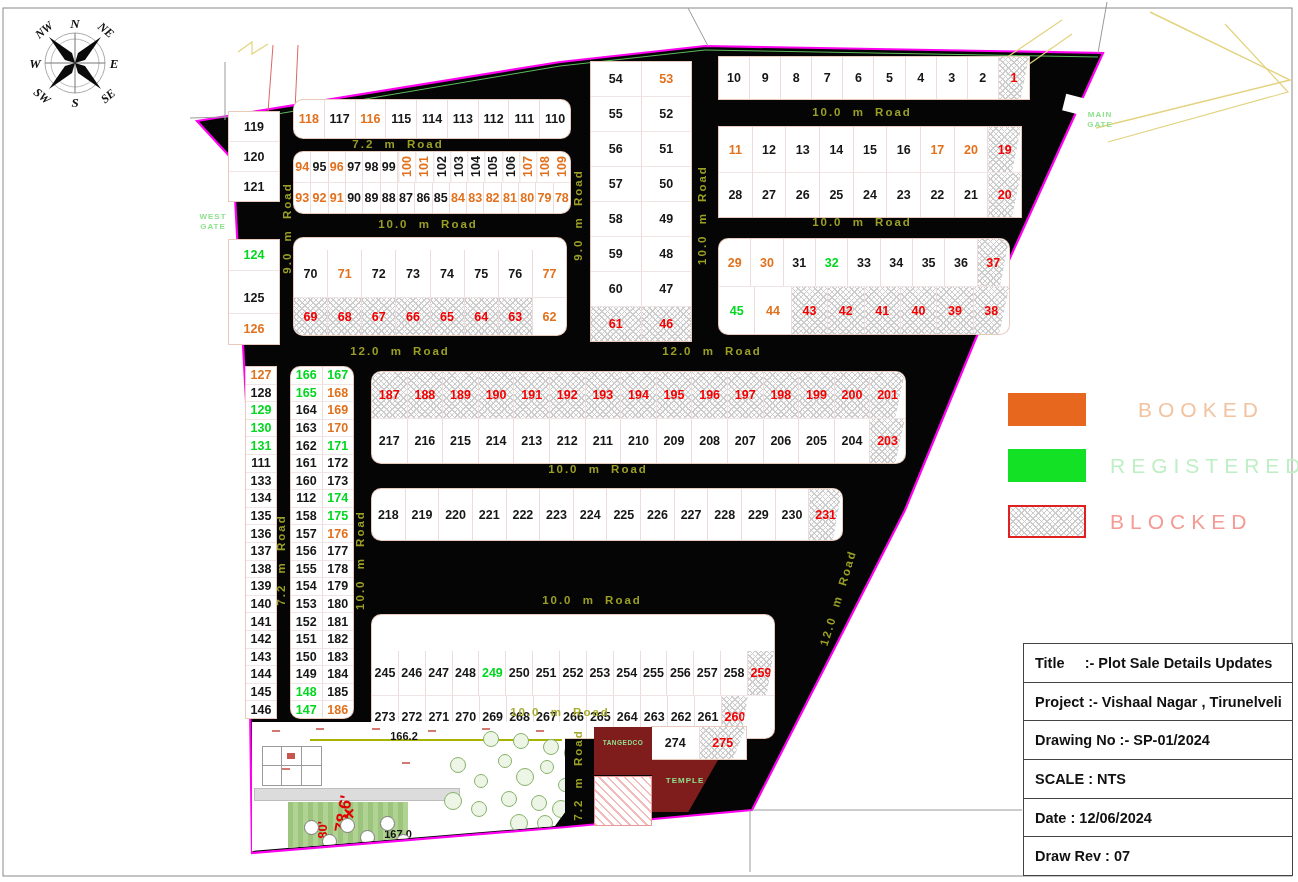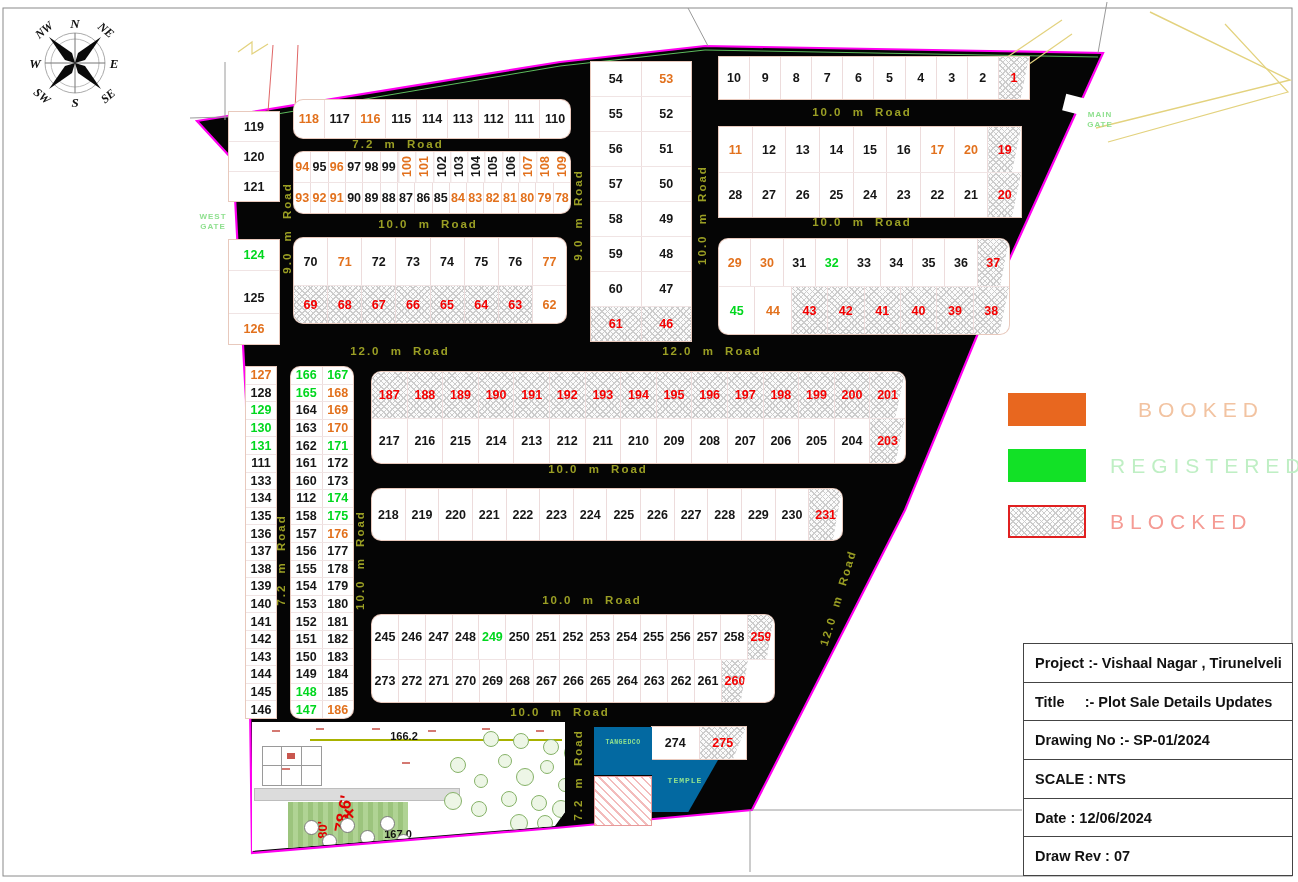--- a/index.html
+++ b/index.html
@@ -35,21 +35,21 @@
        background-image:repeating-linear-gradient(45deg,#cccccc 0 1px,transparent 1px 4px),
                         repeating-linear-gradient(-45deg,#cccccc 0 1px,transparent 1px 4px);}
   .leg-label{margin-left:24px;font-size:21px;letter-spacing:6px;font-weight:400;}
   
   #titleblock{position:absolute;left:1023px;top:643px;width:268px;height:231px;
               border:1.5px solid #444;background:#fff;display:flex;flex-direction:column;}
   .tb-row{flex:1;border-bottom:1.5px solid #444;display:flex;align-items:center;
           padding-left:11px;font-size:14.5px;font-weight:bold;color:#111;white-space:pre;}
   .tb-row:last-child{border-bottom:none;}
   
-  .whitebox{position:absolute;background:#0369a1;font-family:Liberation Mono, monospace;}
+  .whitebox{position:absolute;background:#7f1d1d;}
   .pinkhatch{position:absolute;background-color:#fff;border:1px solid #e89a9a;box-sizing:border-box;
        background-image:repeating-linear-gradient(45deg,#f3bcbc 0 1.5px,transparent 1.5px 6px);}
   .greenlab{color:#8FE08F;font-weight:bold;}
   
   #park{position:absolute;left:252px;top:722px;width:313px;height:131px;background:#fff;
         clip-path:polygon(0 0,313px 0,313px 90px,303px 104px,0 129px);}
   #park .tree{position:absolute;border-radius:50%;background:#edf6e6;border:1px solid #86b268;}
   #park .lawn{position:absolute;left:36px;top:80px;width:120px;height:47px;
         background:repeating-linear-gradient(90deg,#9cc47d 0 5px,#b0d394 5px 10px);}
   #park .wtree{position:absolute;width:13px;height:13px;border-radius:50%;background:#fff;border:1px solid #7a7a7a;}
@@ -175,21 +175,21 @@
           <div class="pcell s-r">124</div>
         </div>
         <div class="prow" style="height: 30px; margin-top: 12px;">
           <div class="pcell">125</div>
         </div>
         <div class="prow" style="height: 30px;">
           <div class="pcell s-b">126</div>
         </div>
       </div>
       <div class="block round" style="left: 294px; top: 238px; width: 272px;">
-        <div class="prow" style="height: 47px;">
+        <div class="prow" style="height: 47px; margin-top: 12px;">
           <div class="pcell">70</div>
           <div class="pcell s-b">71</div>
           <div class="pcell">72</div>
           <div class="pcell">73</div>
           <div class="pcell">74</div>
           <div class="pcell">75</div>
           <div class="pcell">76</div>
           <div class="pcell s-b">77</div>
         </div>
         <div class="prow" style="height: 37px;">
@@ -490,21 +490,21 @@
           <div class="pcell">225</div>
           <div class="pcell">226</div>
           <div class="pcell">227</div>
           <div class="pcell">228</div>
           <div class="pcell">229</div>
           <div class="pcell">230</div>
           <div class="pcell s-x wedge">231</div>
         </div>
       </div>
       <div class="block round" style="left: 372px; top: 615px; width: 402px;">
-        <div class="prow" style="height: 44px;">
+        <div class="prow" style="height: 44px; margin-top: 36px;">
           <div class="pcell">245</div>
           <div class="pcell">246</div>
           <div class="pcell">247</div>
           <div class="pcell">248</div>
           <div class="pcell s-r">249</div>
           <div class="pcell">250</div>
           <div class="pcell">251</div>
           <div class="pcell">252</div>
           <div class="pcell">253</div>
           <div class="pcell">254</div>
@@ -623,21 +623,21 @@
   <div class="leg-item" style="top:449px;">
     <div class="leg-swatch" style="background: rgb(18, 225, 38);"></div>
     <span class="leg-label" style="color: rgb(191, 239, 196);">REGISTERED</span>
   </div>
   <div class="leg-item" style="top:505px;">
     <div class="leg-swatch hatch"></div>
     <span class="leg-label" style="color: rgb(245, 155, 148);">BLOCKED</span>
   </div>
 
   <div id="titleblock">
+    <div class="tb-row">Title     :- Plot Sale Details Updates</div>
     <div class="tb-row">Project :- Vishaal Nagar , Tirunelveli</div>
-    <div class="tb-row">Title     :- Plot Sale Details Updates</div>
     <div class="tb-row">Drawing No :- SP-01/2024</div>
     <div class="tb-row">SCALE : NTS</div>
     <div class="tb-row">Date : 12/06/2024</div>
     <div class="tb-row">Draw Rev : 07</div>
   </div>
 
 </div>
 
 </body></html>

